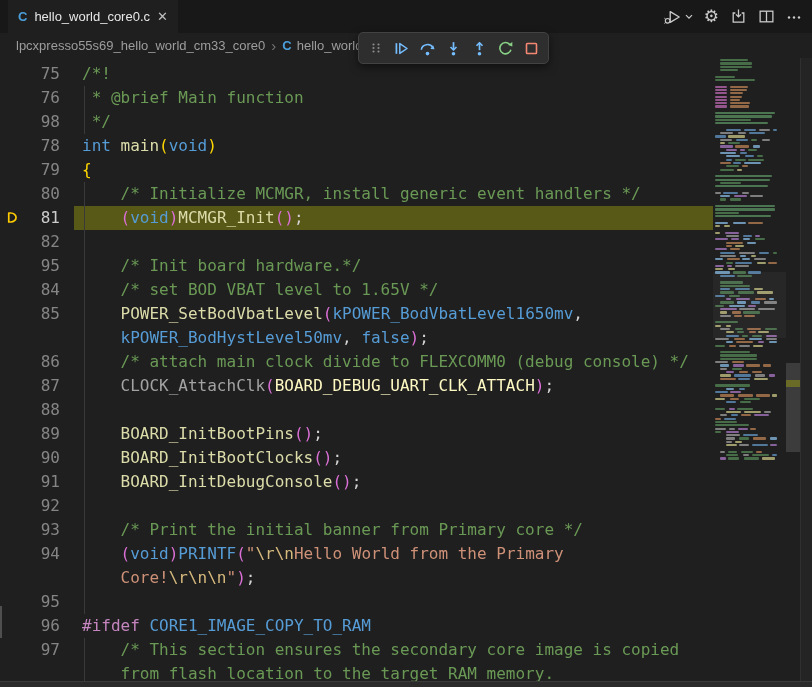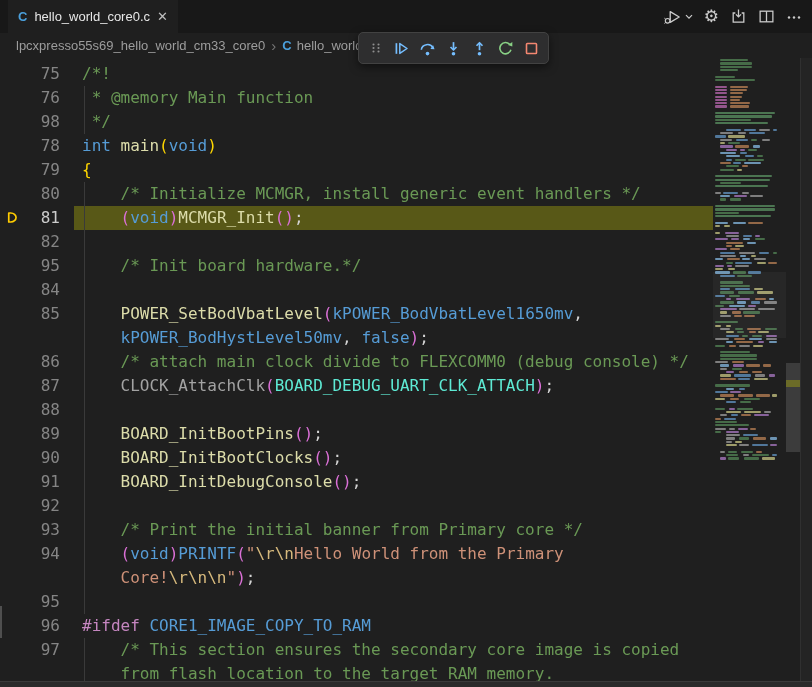--- a/index.html
+++ b/index.html
@@ -158,21 +158,21 @@
   <div class="code-area" id="code-rows">
       <div class="row">
         <span class="gutter"></span>
         <span class="num">75</span>
         <span class="codeline"><span style="color: rgb(106, 153, 85);">/*!</span></span>
       </div>
       <div class="row">
         <span class="guide"></span>
         <span class="gutter"></span>
         <span class="num">76</span>
-        <span class="codeline"><span style="color: rgb(106, 153, 85);"> * @memory Main function</span></span>
+        <span class="codeline"><span style="color: rgb(106, 153, 85);"> * @brief Main function</span></span>
       </div>
       <div class="row">
         <span class="guide"></span>
         <span class="gutter"></span>
         <span class="num">98</span>
         <span class="codeline"><span style="color: rgb(106, 153, 85);"> */</span></span>
       </div>
       <div class="row">
         <span class="gutter"></span>
         <span class="num">78</span>
@@ -207,20 +207,21 @@
       <div class="row">
         <span class="guide"></span>
         <span class="gutter"></span>
         <span class="num">95</span>
         <span class="codeline"><span style="color: rgb(212, 212, 212);">    </span><span style="color: rgb(106, 153, 85);">/* Init board hardware.*/</span></span>
       </div>
       <div class="row">
         <span class="guide"></span>
         <span class="gutter"></span>
         <span class="num">84</span>
+        <span class="codeline"><span style="color: rgb(212, 212, 212);">    </span><span style="color: rgb(106, 153, 85);">/* set BOD VBAT level to 1.65V */</span></span>
       </div>
       <div class="row">
         <span class="guide"></span>
         <span class="gutter"></span>
         <span class="num">85</span>
         <span class="codeline"><span style="color: rgb(212, 212, 212);">    </span><span style="color: rgb(220, 220, 170);">POWER_SetBodVbatLevel</span><span style="color: rgb(218, 112, 214);">(</span><span style="color: rgb(86, 156, 214);">kPOWER_BodVbatLevel1650mv</span><span style="color: rgb(212, 212, 212);">,</span></span>
       </div>
       <div class="row">
         <span class="guide"></span>
         <span class="gutter"></span>
@@ -230,21 +231,21 @@
       <div class="row">
         <span class="guide"></span>
         <span class="gutter"></span>
         <span class="num">86</span>
         <span class="codeline"><span style="color: rgb(212, 212, 212);">    </span><span style="color: rgb(106, 153, 85);">/* attach main clock divide to FLEXCOMM0 (debug console) */</span></span>
       </div>
       <div class="row">
         <span class="guide"></span>
         <span class="gutter"></span>
         <span class="num">87</span>
-        <span class="codeline"><span style="color: rgb(212, 212, 212);">    </span><span style="color: #a3a3a3;">CLOCK_AttachClk</span><span style="color: rgb(218, 112, 214);">(</span><span style="color: #5eead4;">BOARD_DEBUG_UART_CLK_ATTACH</span><span style="color: rgb(218, 112, 214);">)</span><span style="color: rgb(212, 212, 212);">;</span></span>
+        <span class="codeline"><span style="color: rgb(212, 212, 212);">    </span><span style="color: #a3a3a3;">CLOCK_AttachClk</span><span style="color: rgb(218, 112, 214);">(</span><span style="color: #fef9c3;">BOARD_DEBUG_UART_CLK_ATTACH</span><span style="color: rgb(218, 112, 214);">)</span><span style="color: rgb(212, 212, 212);">;</span></span>
       </div>
       <div class="row">
         <span class="guide"></span>
         <span class="gutter"></span>
         <span class="num">88</span>
         <span class="codeline"></span>
       </div>
       <div class="row">
         <span class="guide"></span>
         <span class="gutter"></span>

